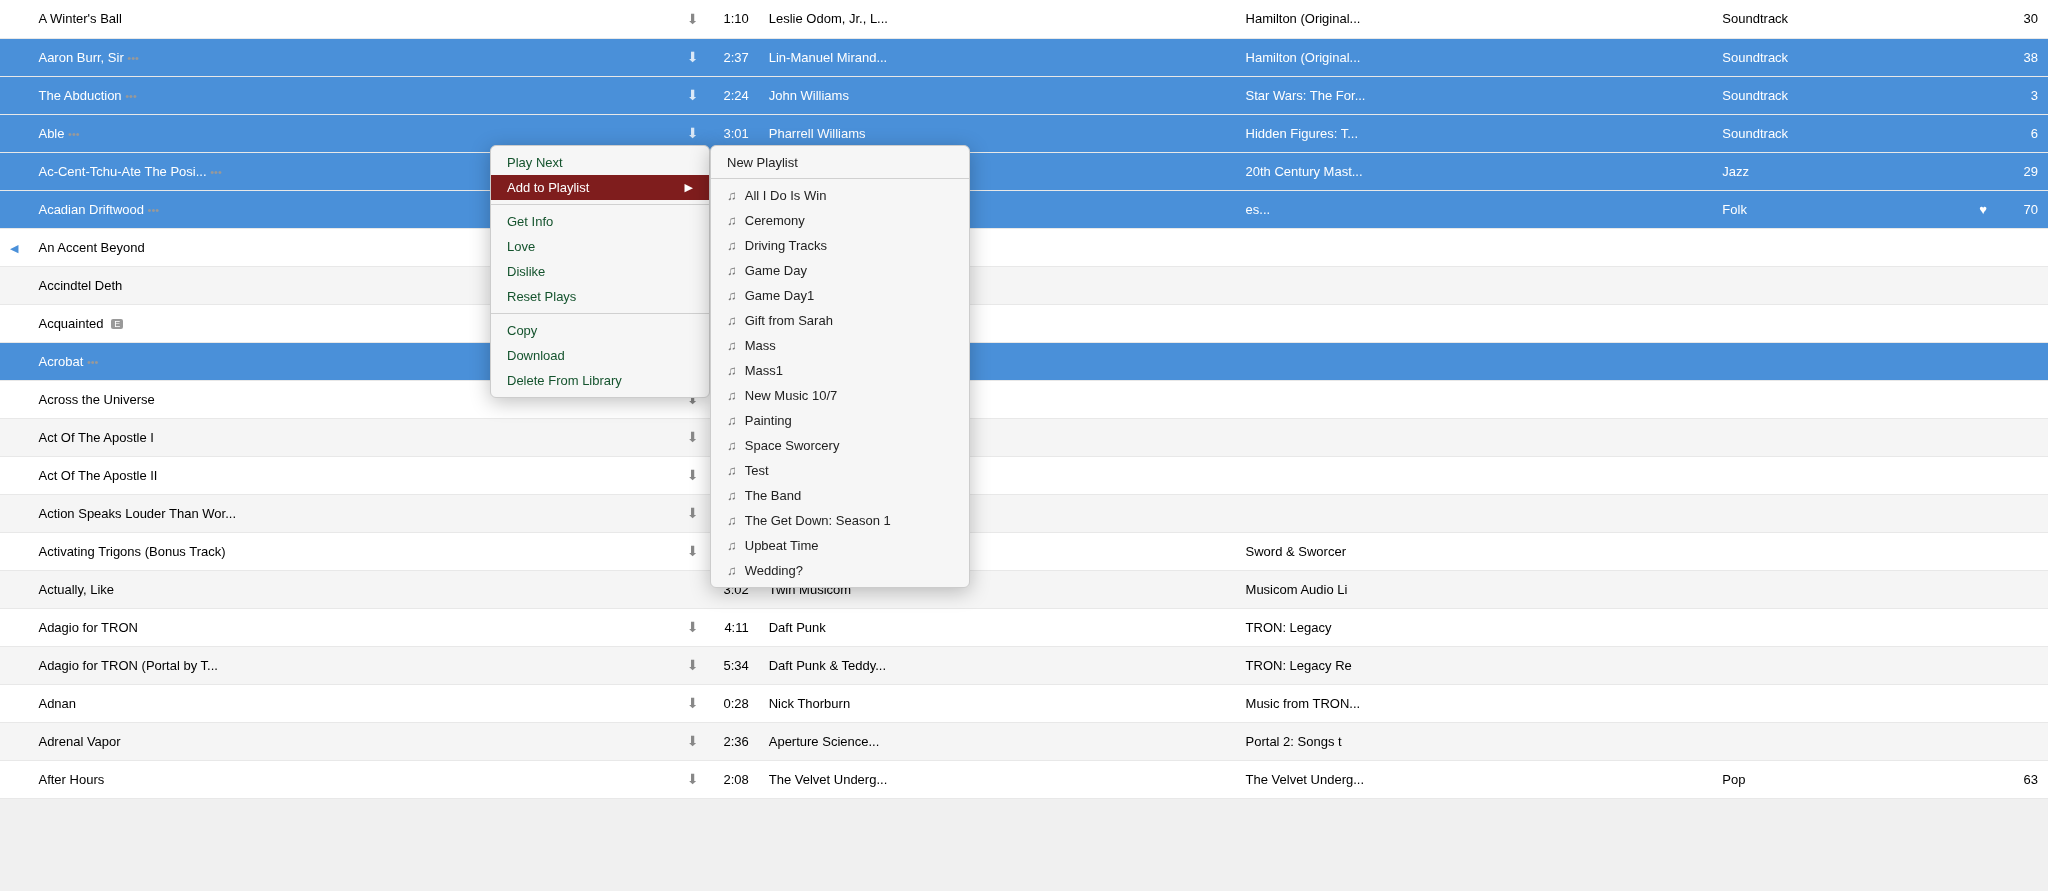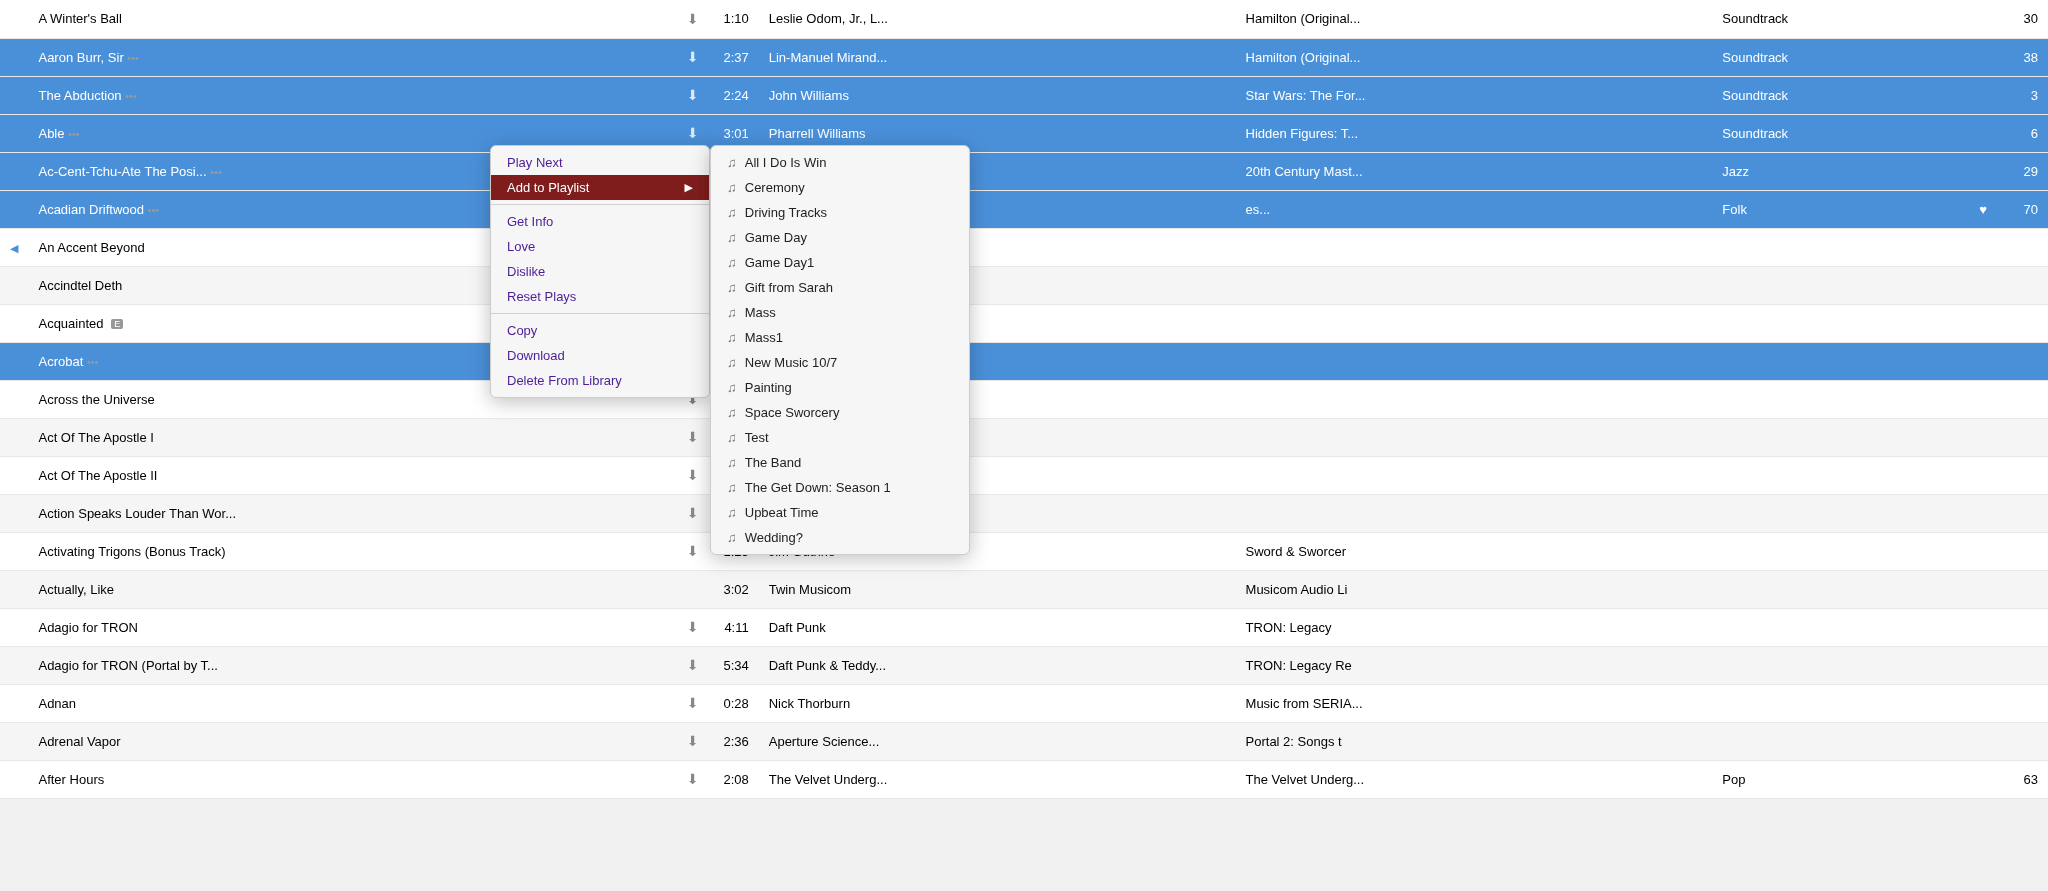--- a/index.html
+++ b/index.html
@@ -116,21 +116,21 @@
       padding: 4px 0;
     }
 
     .context-menu-item {
       padding: 5px 16px;
       cursor: pointer;
       display: flex;
       align-items: center;
       justify-content: space-between;
       font-size: 13px;
-      color: #4c1d95;
+      color: #14532d;
     }
 
     .context-menu-item.active {
       background: #7f1d1d;
       color: white;
     }
 
     .context-menu-separator {
       height: 1px;
       background: #d0d0d0;
@@ -392,21 +392,21 @@
     <td class="col-genre"></td>
     <td class="col-heart"></td>
     <td class="col-plays"></td>
   </tr>
         <tr class="white">
     <td class="col-indicator"></td>
     <td class="col-title">Adnan</td>
     <td class="col-download"><span class="download-icon">⬇</span></td>
     <td class="col-time">0:28</td>
     <td class="col-artist">Nick Thorburn</td>
-    <td class="col-album">Music from SERIA...</td>
+    <td class="col-album">Music from TRON...</td>
     <td class="col-genre"></td>
     <td class="col-heart"></td>
     <td class="col-plays"></td>
   </tr>
         <tr class="striped">
     <td class="col-indicator"></td>
     <td class="col-title">Adrenal Vapor</td>
     <td class="col-download"><span class="download-icon">⬇</span></td>
     <td class="col-time">2:36</td>
     <td class="col-artist">Aperture Science...</td>
@@ -458,20 +458,23 @@
         </div>
         <div class="context-menu-item">
           <span>Download</span>
         </div>
         <div class="context-menu-item">
           <span>Delete From Library</span>
         </div>
       </div>
 
     <div class="submenu" id="submenu">
+    <div class="submenu-item new-playlist">
+          <span>New Playlist</span>
+        </div>
         <div class="submenu-item">
     <span class="playlist-icon">♫</span>
     <span>All I Do Is Win</span>
   </div>
         <div class="submenu-item">
     <span class="playlist-icon">♫</span>
     <span>Ceremony</span>
   </div>
         <div class="submenu-item">
     <span class="playlist-icon">♫</span>

